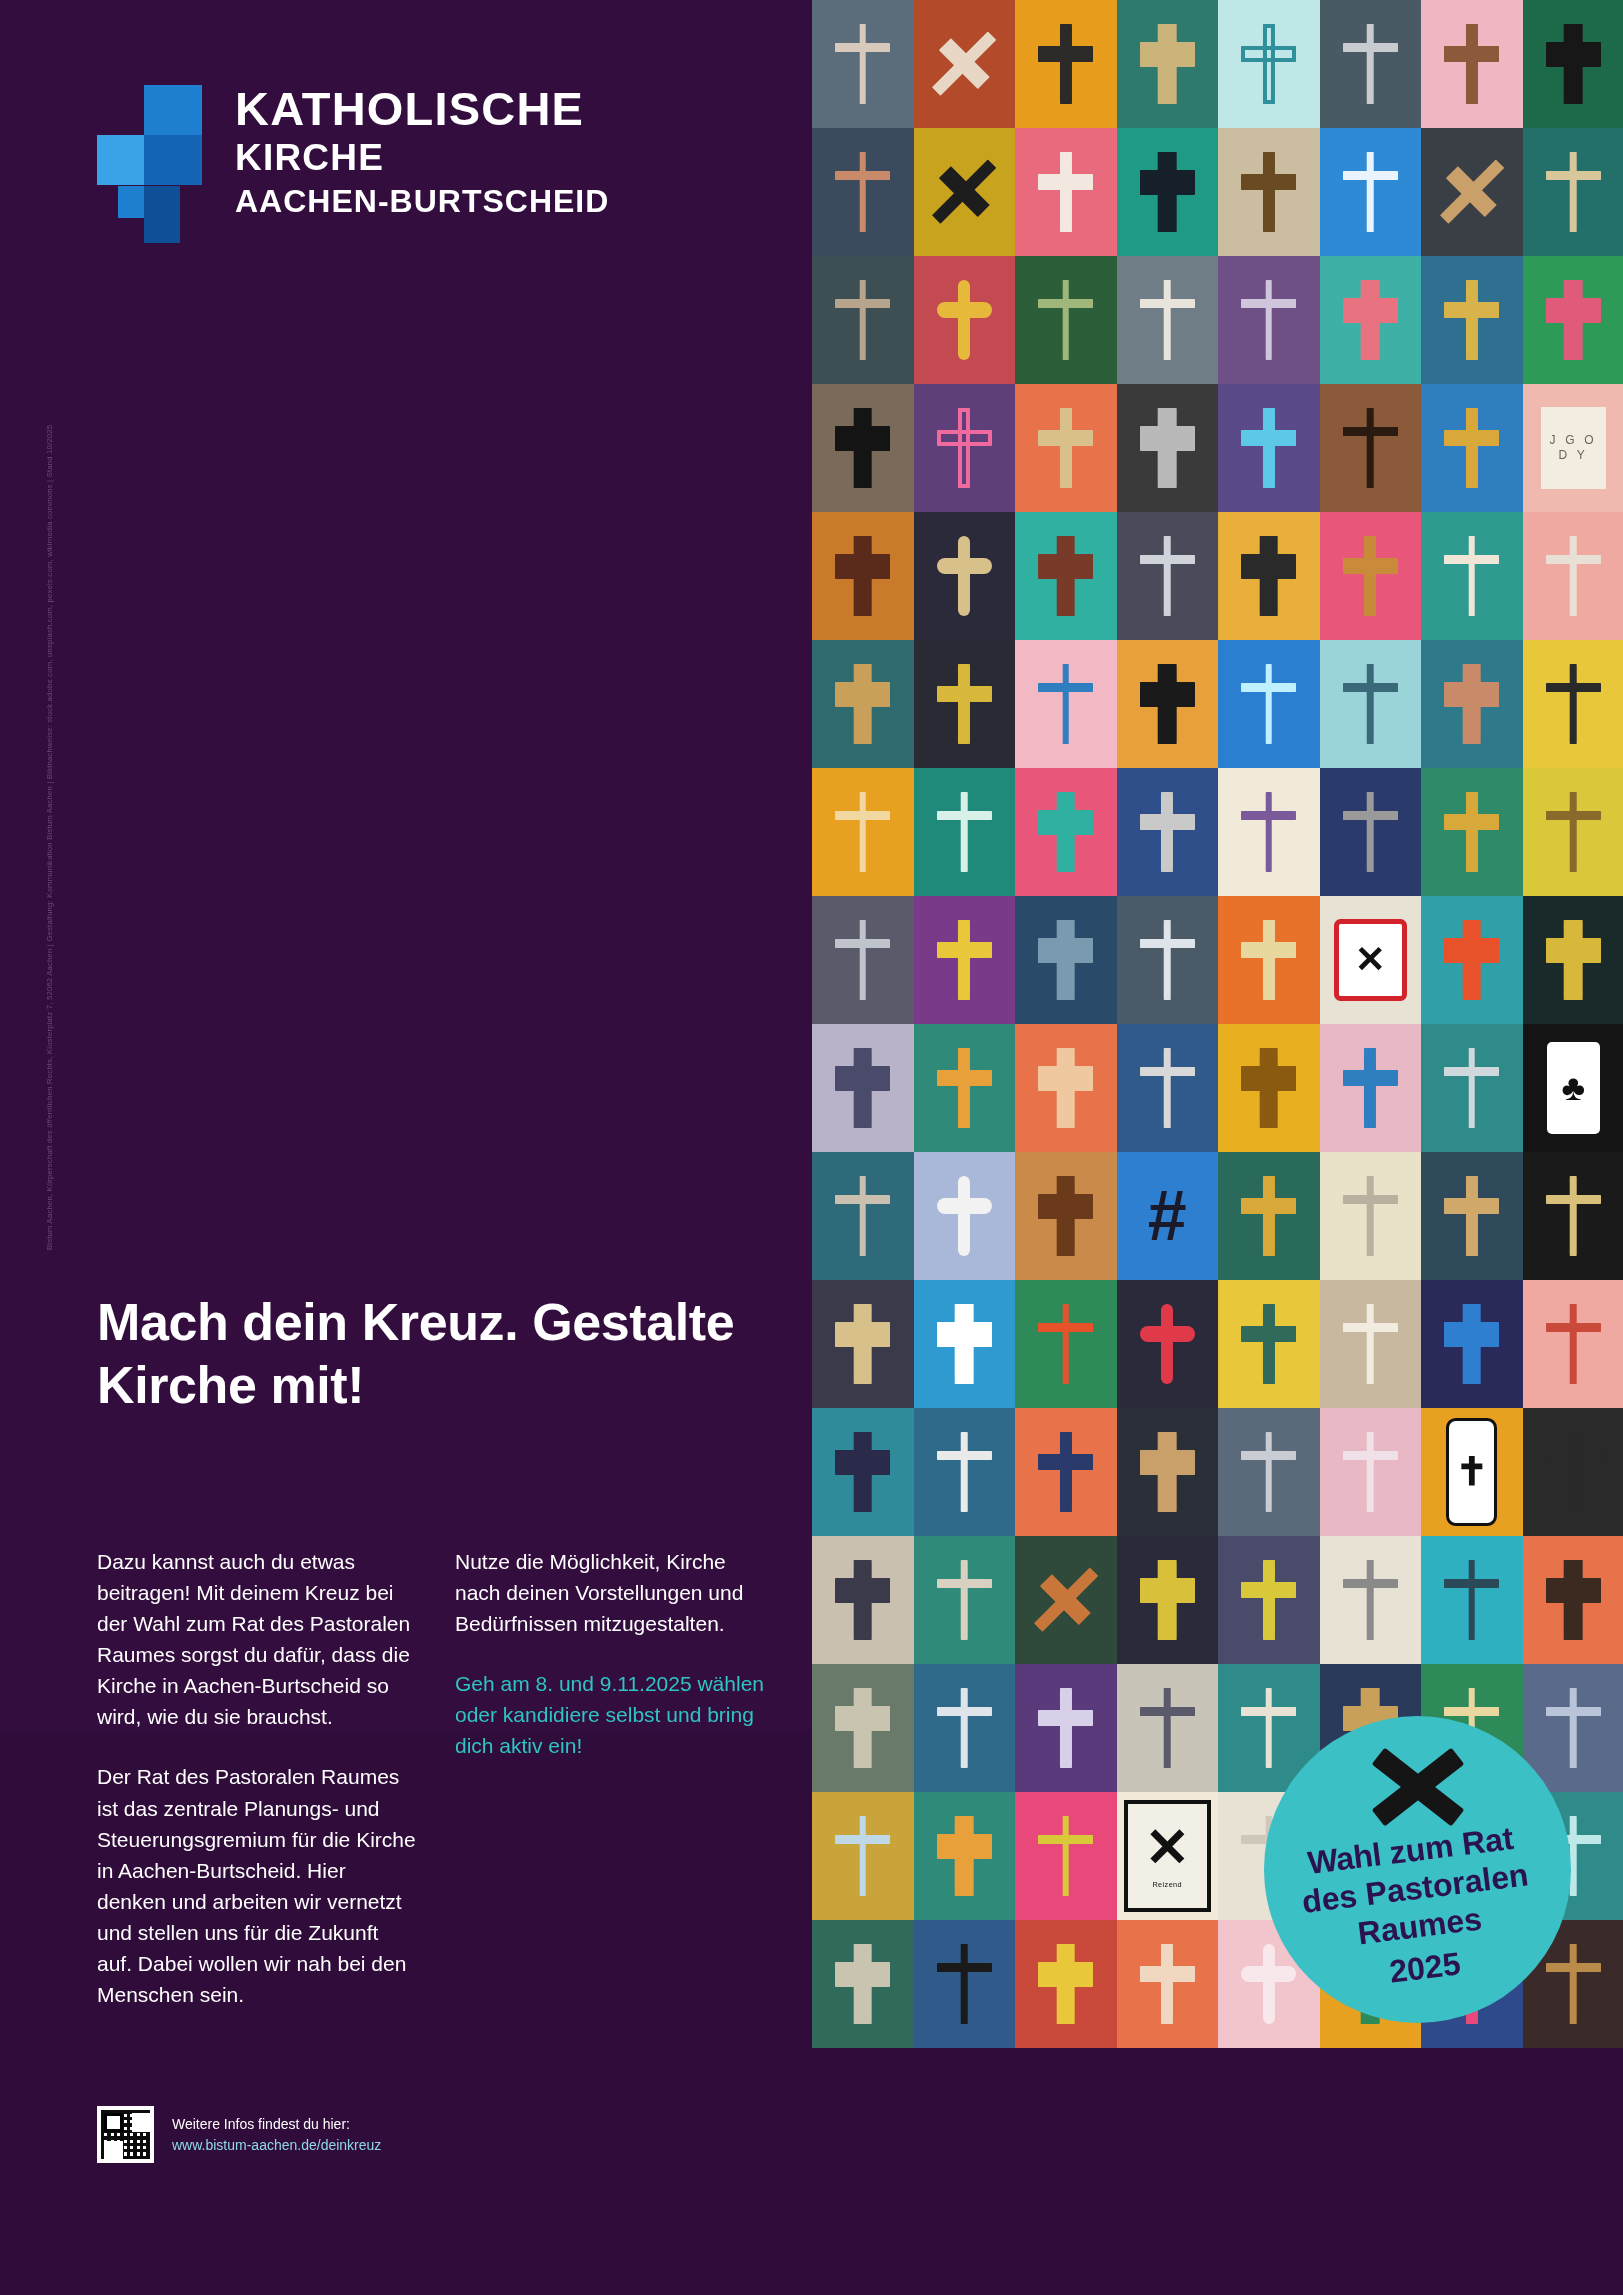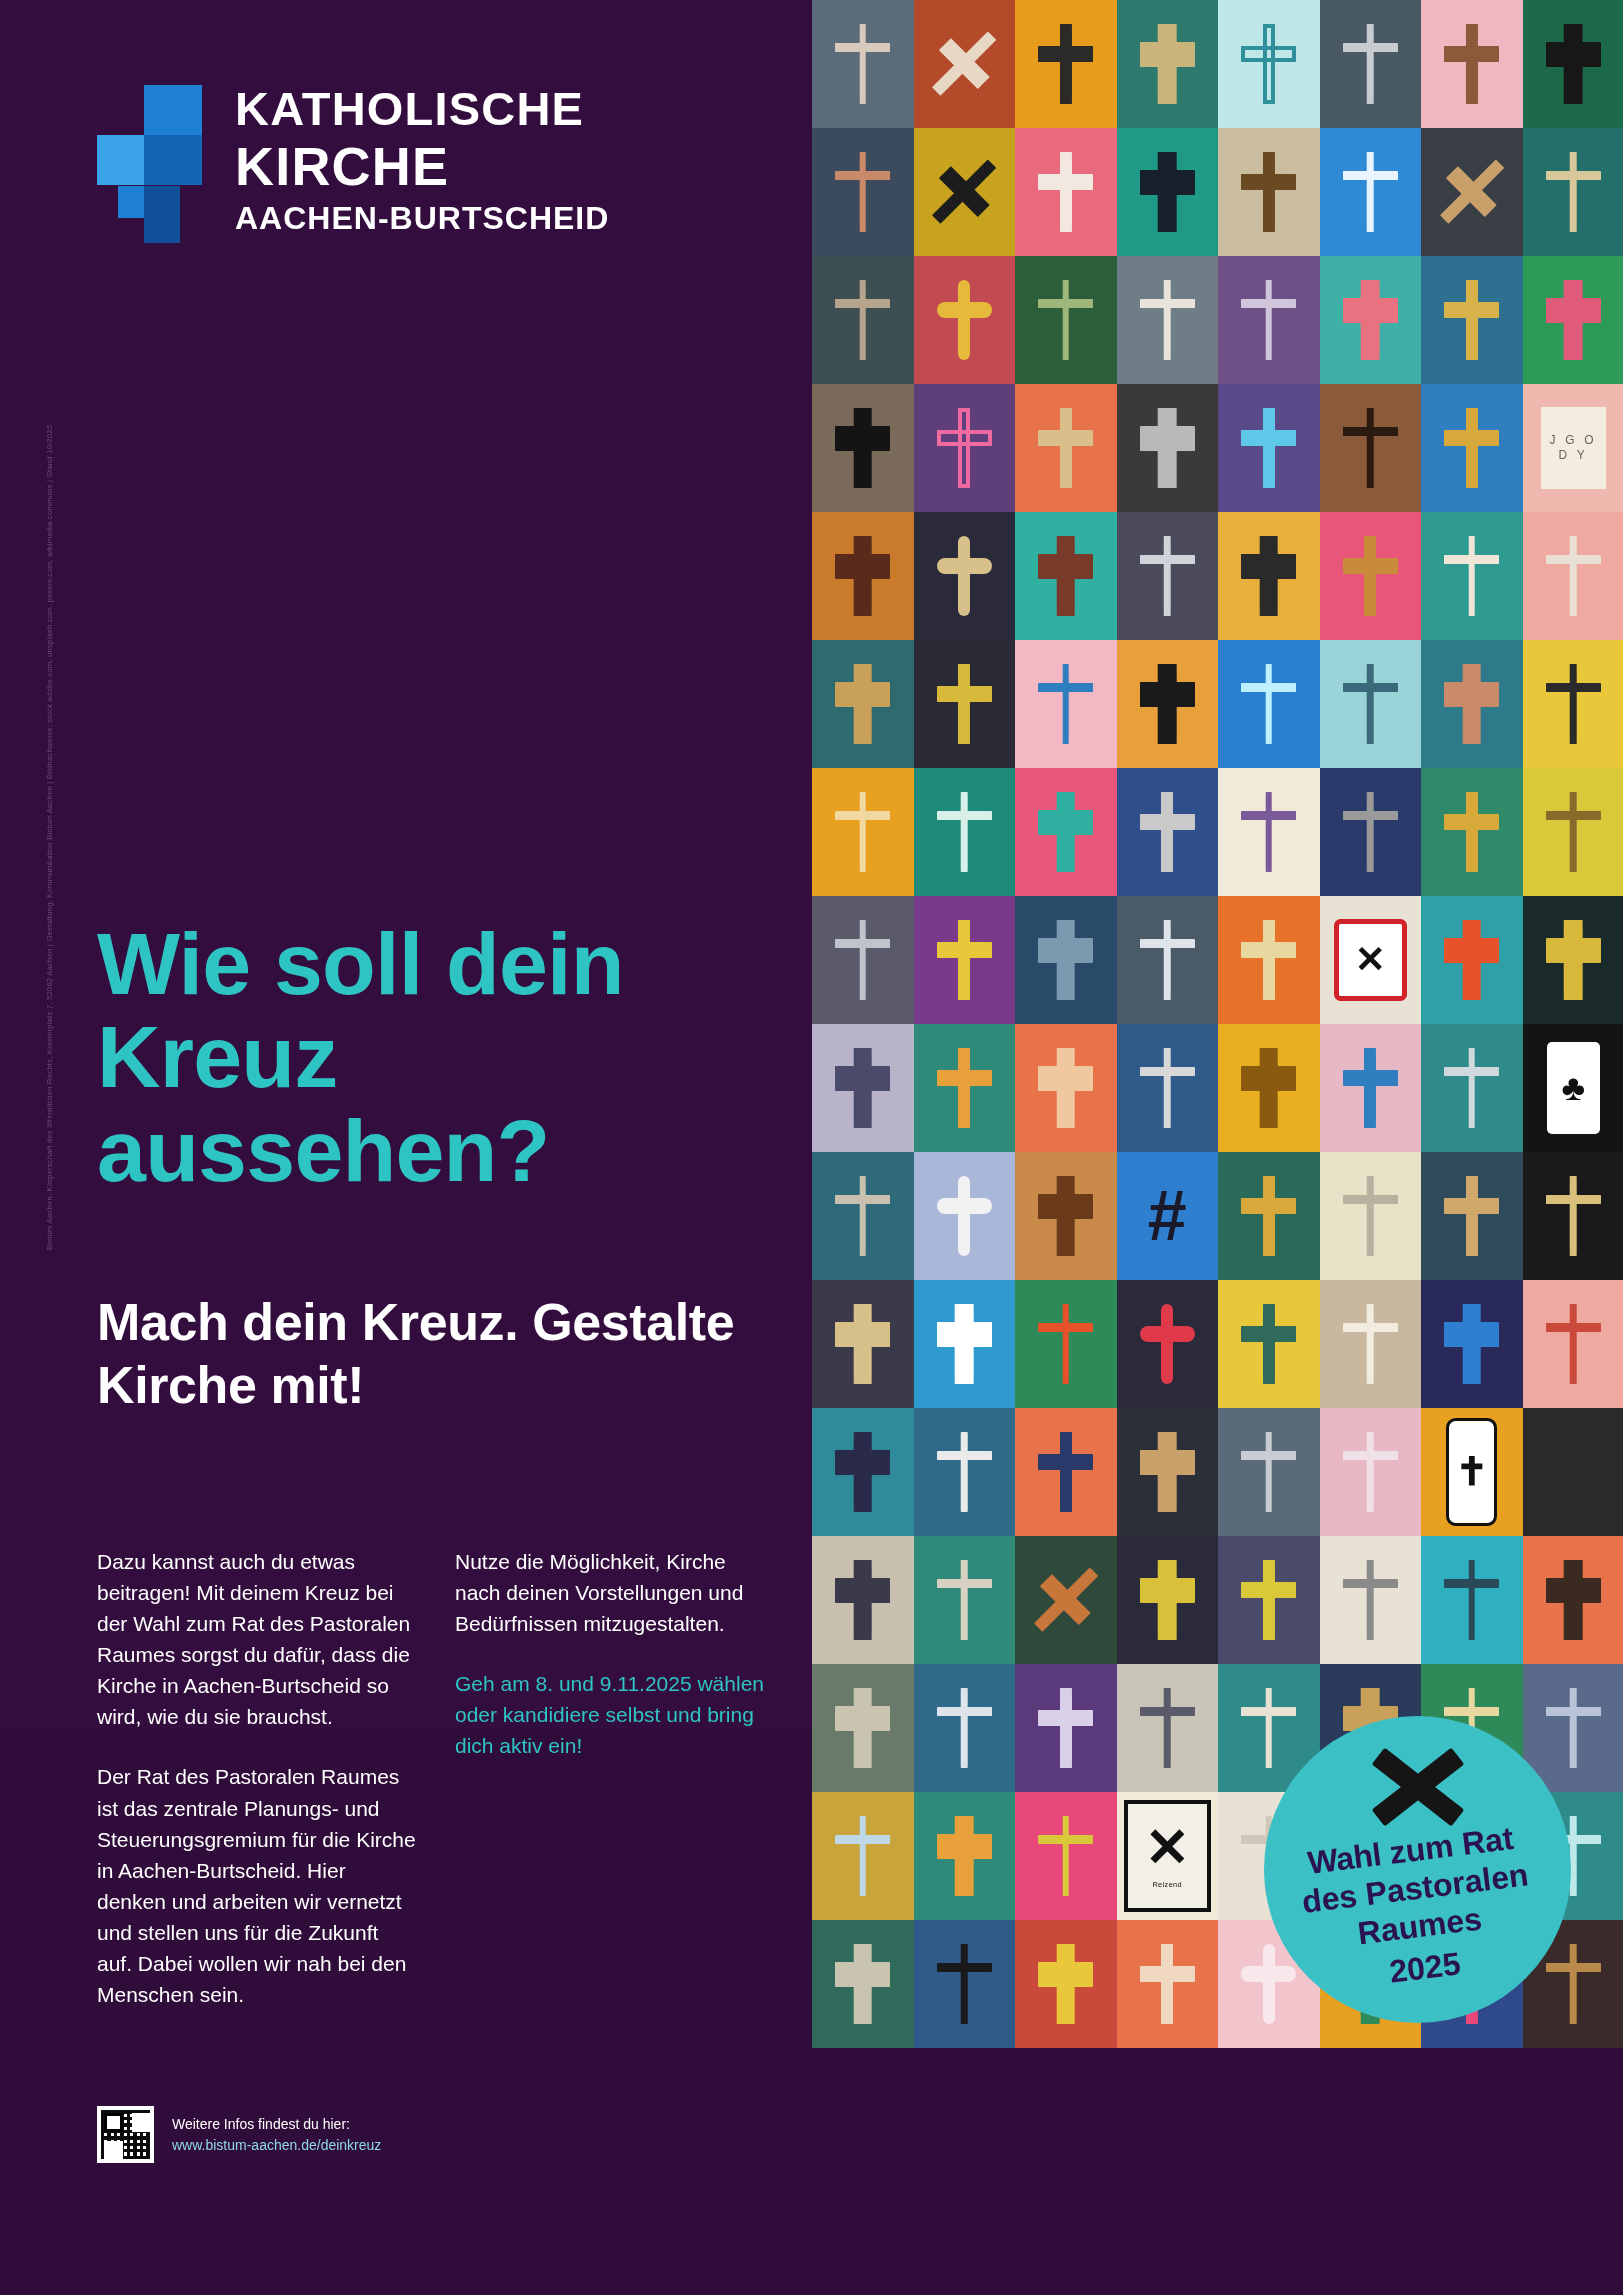--- a/index.html
+++ b/index.html
@@ -56,21 +56,21 @@
   .logo-text {
     color: #ffffff;
     line-height: 1.0;
   }
   .logo-l1 {
     font-size: 47px;
     font-weight: 700;
     letter-spacing: 1.2px;
   }
   .logo-l2 {
-    font-size: 54px;
+    font-size: 37px;
     font-weight: 700;
     letter-spacing: 1.2px;
     margin-top: 6.5px;
   }
   .logo-l3 {
     font-size: 32px;
     font-weight: 700;
     letter-spacing: 1px;
     margin-top: 9.7px;
   }
@@ -371,21 +371,20 @@
           <i class="lm4"></i>
           <i class="lm5"></i>
       </div>
       <div class="logo-text">
         <div class="logo-l1">KATHOLISCHE</div>
         <div class="logo-l2">KIRCHE</div>
         <div class="logo-l3">AACHEN-BURTSCHEID</div>
       </div>
     </div>
 
-    <div class="headline">Wie soll dein Kreuz aussehen?</div>
     <div class="subhead">Mach dein Kreuz. Gestalte Kirche mit!</div>
 
     <div class="cols">
       <div class="col">
         <p>Dazu kannst auch du etwas beitragen! Mit deinem Kreuz bei der Wahl zum Rat des Pastoralen Raumes sorgst du dafür, dass die Kirche in Aachen-Burtscheid so wird, wie du sie brauchst.</p>
         <p>Der Rat des Pastoralen Raumes ist das zentrale Planungs- und Steuerungsgremium für die Kirche in Aachen-Burtscheid. Hier denken und arbeiten wir vernetzt und stellen uns für die Zukunft auf. Dabei wollen wir nah bei den Menschen sein.</p>
       </div>
       <div class="col">
         <p>Nutze die Möglichkeit, Kirche nach deinen Vorstellungen und Bedürfnissen mitzugestalten.</p>
         <p class="accent">Geh am 8. und 9.11.2025 wählen oder kandidiere selbst und bring dich aktiv ein!</p>

